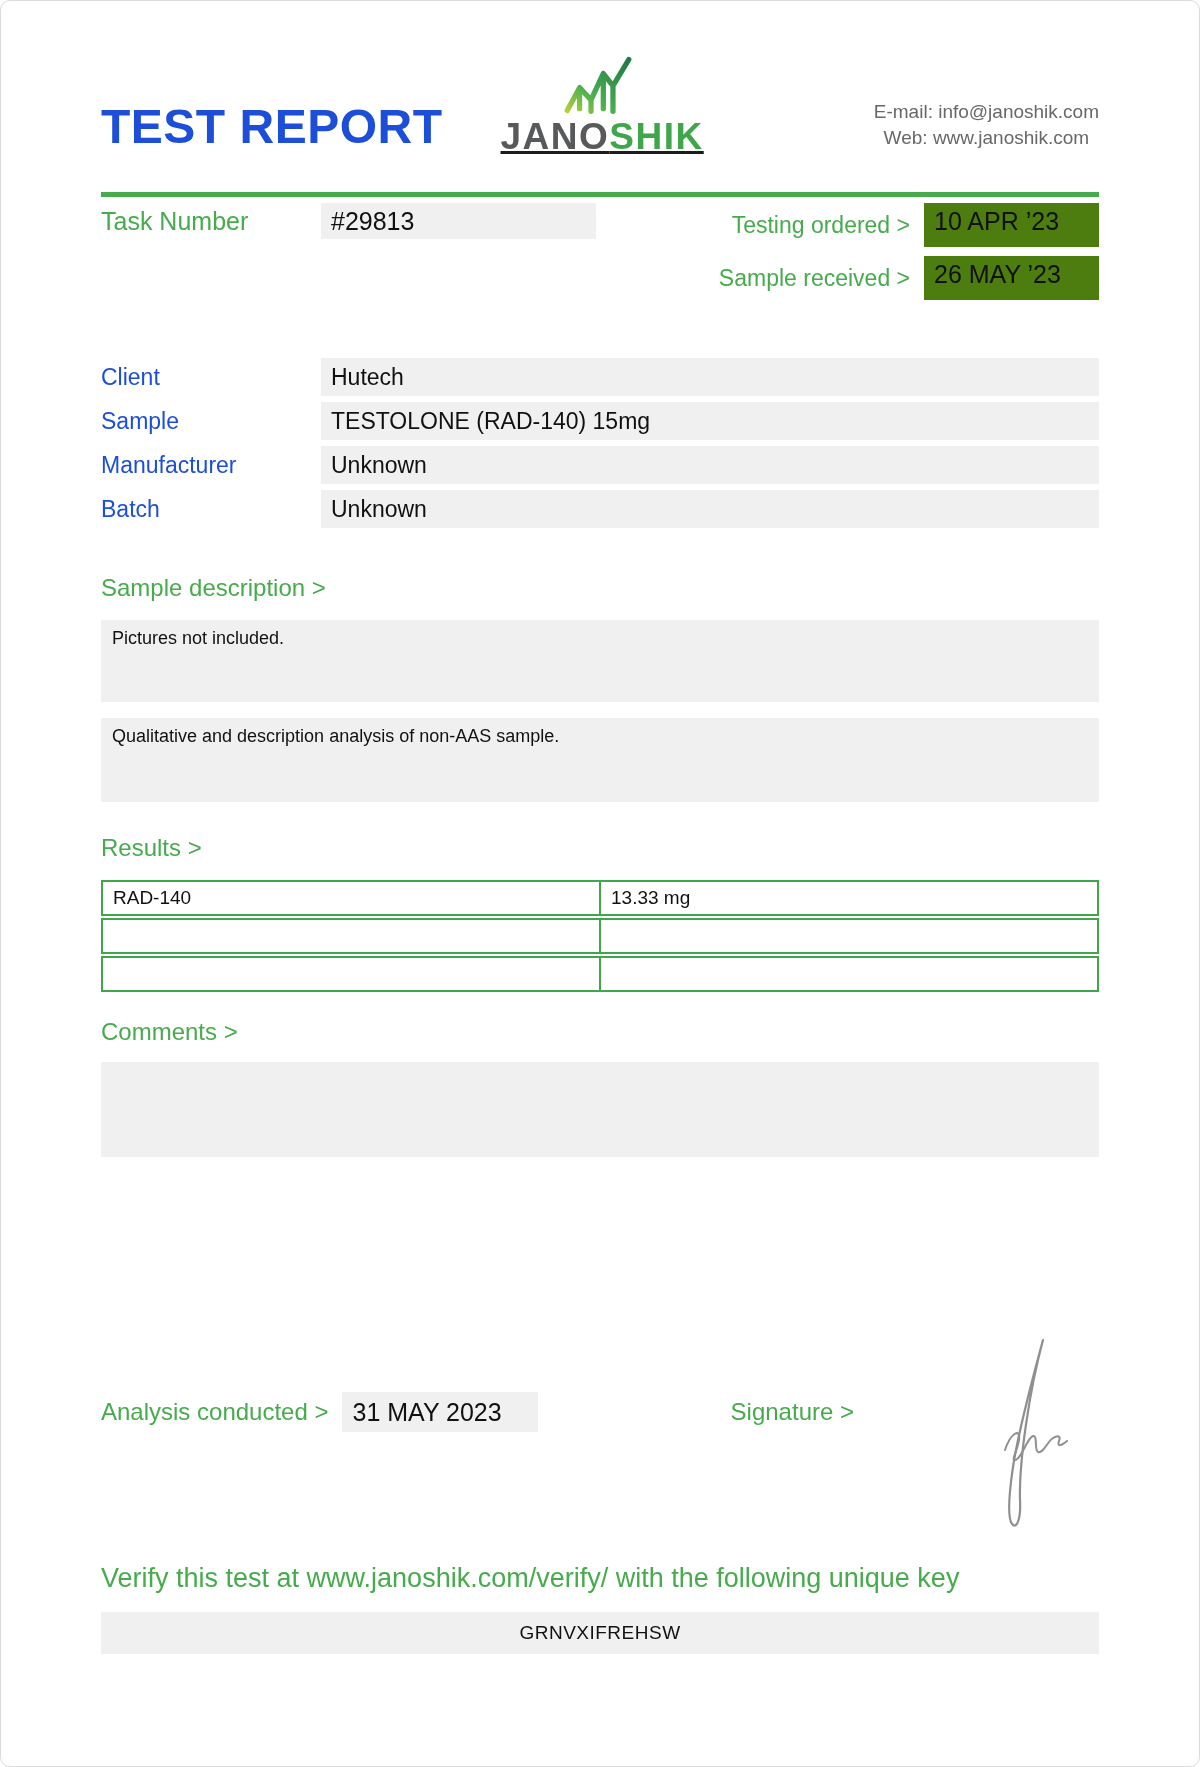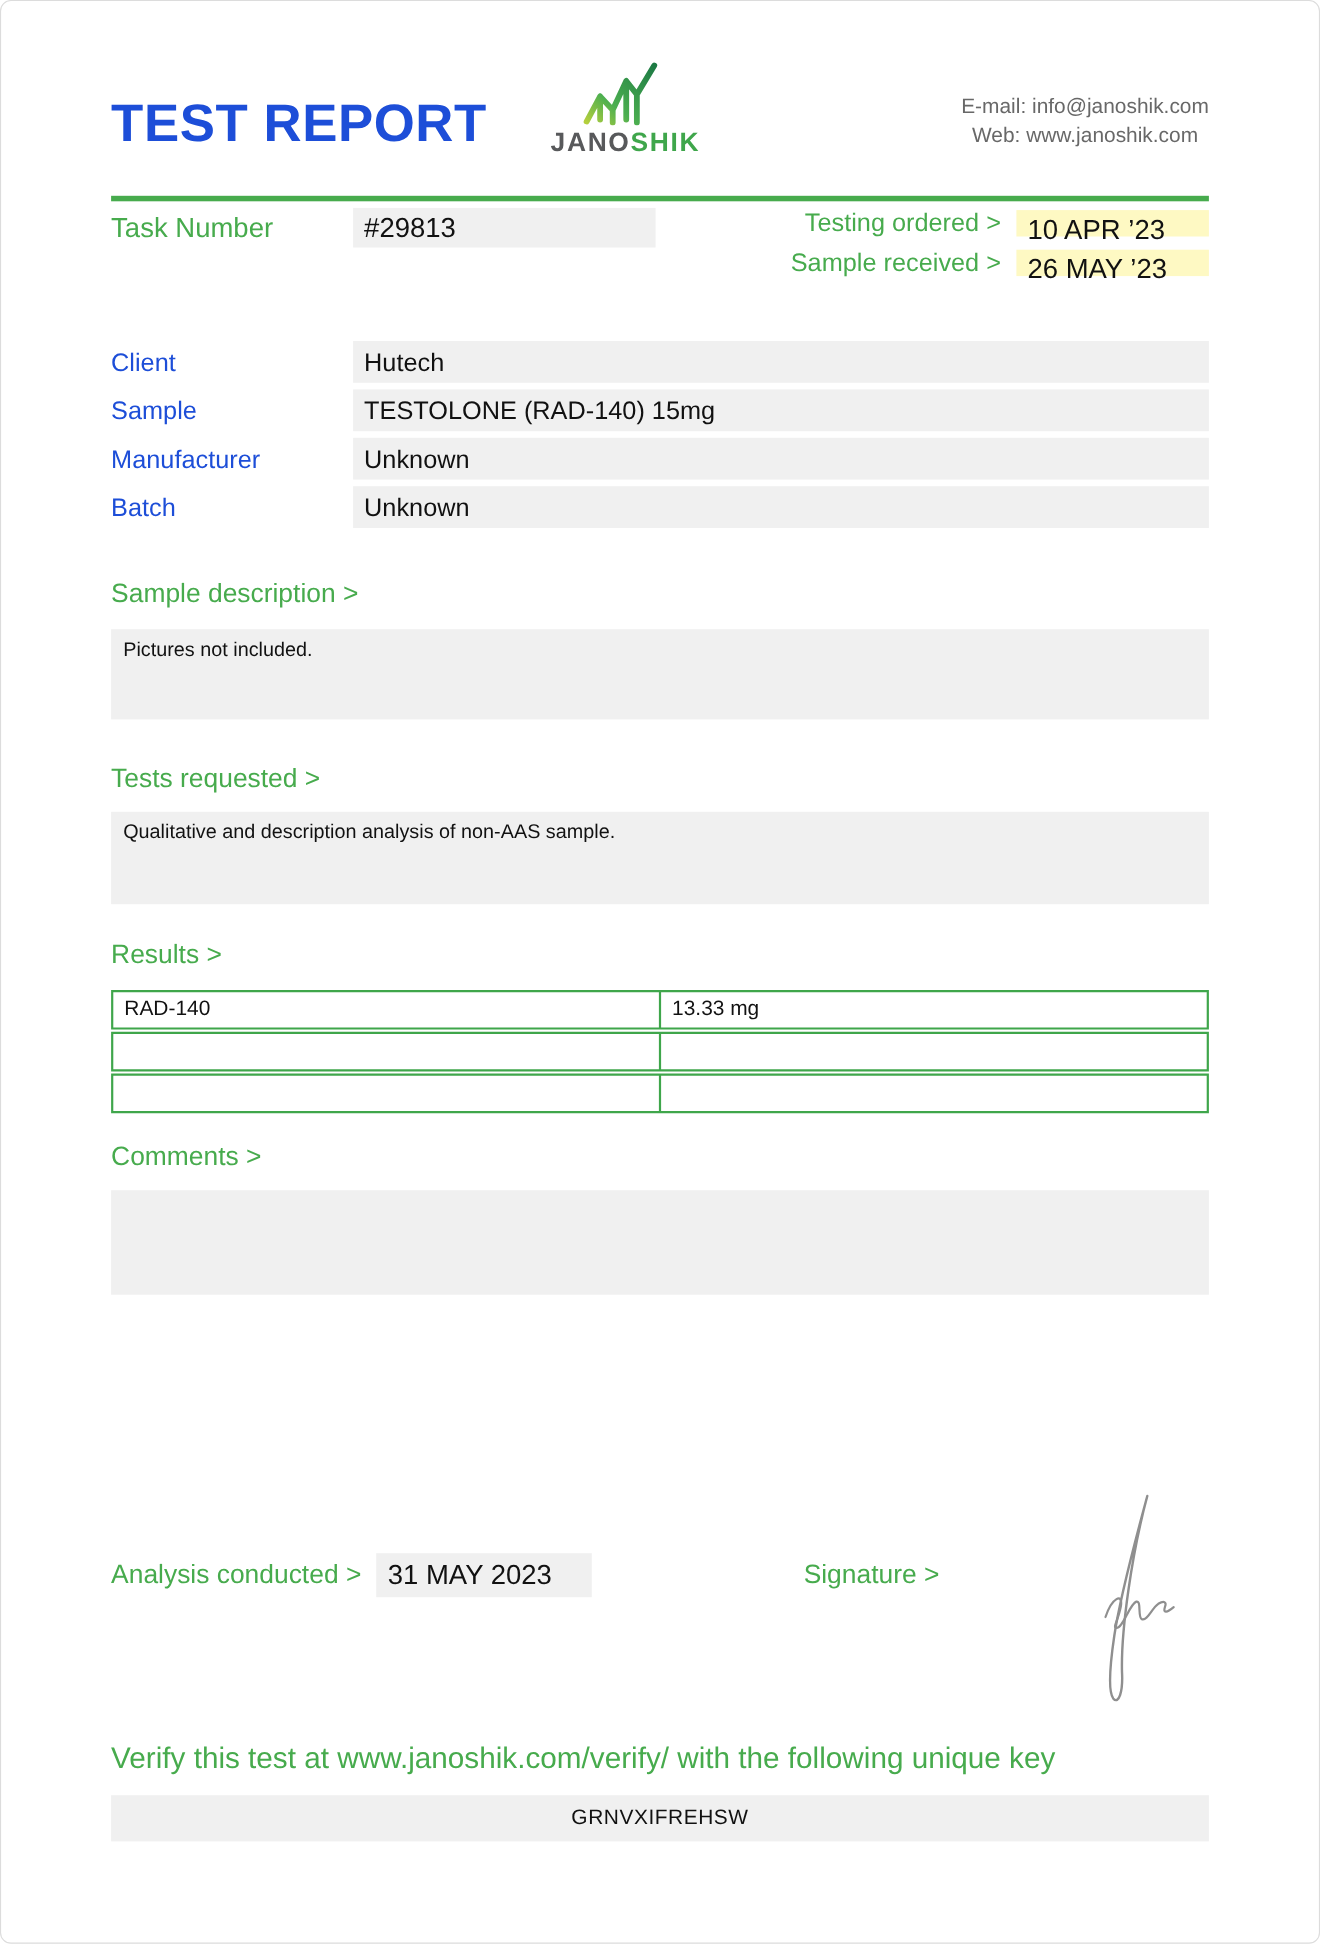--- a/index.html
+++ b/index.html
@@ -24,21 +24,21 @@
     font-weight: 700;
     letter-spacing: 0.5px;
     white-space: nowrap;
     padding-bottom: 4px;
   }
   .brand {
     display: flex; flex-direction: column; align-items: center;
     margin-left: 58px;
   }
   .brand-icon { height: 58px; margin-bottom: 2px; }
-  .brand-name { font-size: 24px; font-weight: bold; letter-spacing: 1.5px; }
+  .brand-name { font-size: 37px; font-weight: bold; letter-spacing: 1.5px; text-decoration: underline; }
   .brand-name .dark { color: #58595b; }
   .brand-name .green { color: #3fa64b; }
   .contact {
     margin-left: auto;
     text-align: center;
     font-size: 19px;
     color: #686868;
     line-height: 1.4;
     padding-bottom: 6px;
     white-space: nowrap;
@@ -52,21 +52,21 @@
     width: 220px; font-size: 25px; color: #47ab4d; padding-top: 4px;
   }
   .task-box {
     width: 275px; height: 36px; background: #f0f0f0;
     font-size: 25px; line-height: 36px; padding-left: 10px; color: #111;
   }
   .meta-right { margin-left: auto; display: flex; flex-direction: column; gap: 9px; }
   .meta-line { display: flex; align-items: center; justify-content: flex-end; }
   .meta-line-label { font-size: 23px; color: #47ab4d; margin-right: 14px; white-space: nowrap; }
   .date-box {
-    width: 175px; height: 24px; background: #fef9c3;
+    width: 175px; height: 44px; background: #4d7c0f;
     font-size: 25px; line-height: 36px; padding-left: 10px; color: #111;
   }
 
   
   .details { margin-top: 58px; }
   .detail-row { display: flex; margin-bottom: 6px; align-items: center; }
   .detail-label { width: 220px; font-size: 23px; color: #1d4ed8; }
   .detail-value {
     flex: 1; height: 38px; background: #f0f0f0;
     font-size: 23px; line-height: 38px; padding-left: 10px; color: #111;
@@ -190,21 +190,20 @@
     </div>
     <div class="detail-row">
       <div class="detail-label">Batch</div>
       <div class="detail-value">Unknown</div>
     </div>
   </div>
 
   <div class="section-heading h-sample">Sample description &gt;</div>
   <div class="gray-box box-sample">Pictures not included.</div>
 
-  <div class="section-heading h-tests">Tests requested &gt;</div>
   <div class="gray-box box-tests">Qualitative and description analysis of non-AAS sample.</div>
 
   <div class="section-heading h-results">Results &gt;</div>
   <table class="results-table">
     <tbody>
       <tr>
         <td>RAD-140</td>
         <td>13.33 mg</td>
       </tr>
       <tr>

